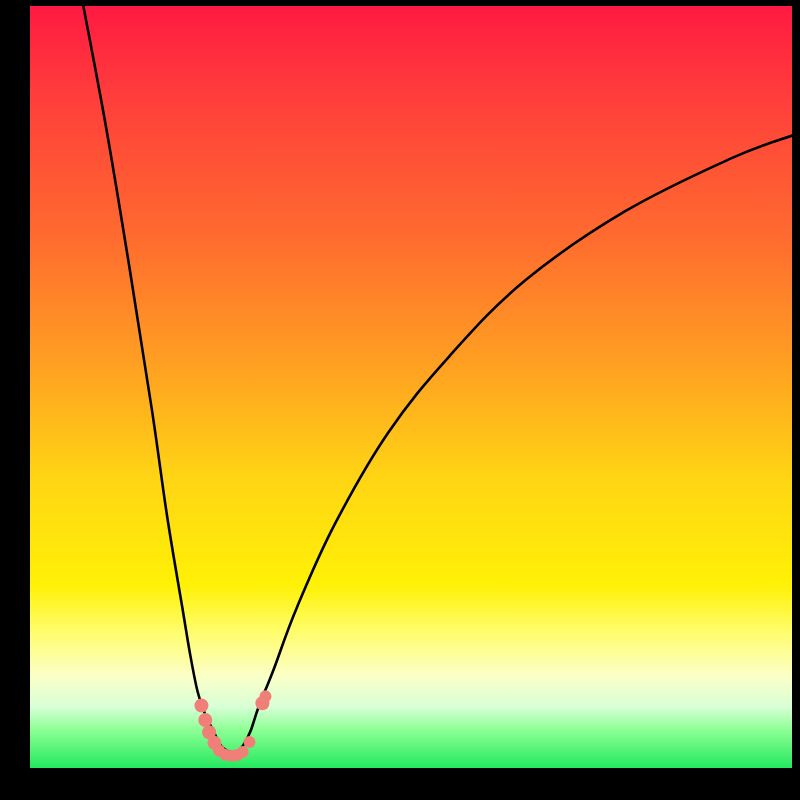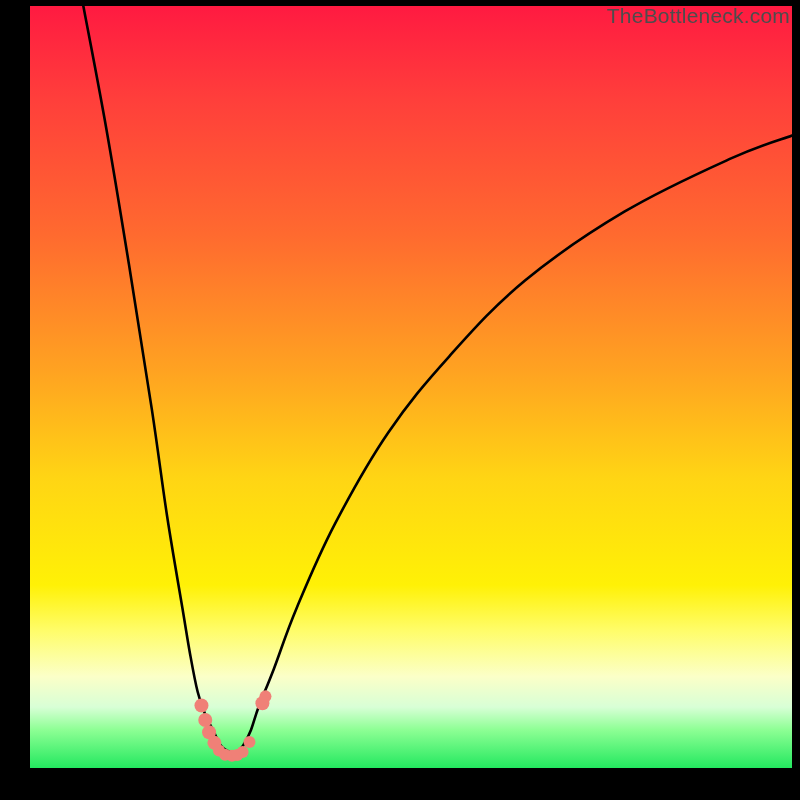--- a/index.html
+++ b/index.html
@@ -53,21 +53,20 @@
     left: 0;
     top: 0;
     width: 762px;
     height: 762px;
   }
 </style>
 </head>
 <body>
 
 <div class="frame">
-  <div class="watermark">TheBottleneck.com</div>
 
   <div class="plot">
     <svg class="curve" viewBox="0 0 762 762" preserveAspectRatio="none">
       <path fill="none" stroke="#000" stroke-width="2.6" stroke-linecap="round" d="M 53.34 0 C 57.454800000000006 21.945600000000013, 67.9704 75.28560000000007, 76.2 121.92000000000007 C 84.42960000000001 168.55440000000007, 90.8304 208.3308, 99.06 259.08 C 107.28960000000001 309.82919999999996, 115.062 358.59720000000004, 121.92 403.86 C 128.778 449.1228, 131.6736 474.87839999999994, 137.16 510.53999999999996 C 142.6464 546.2016, 148.2852 577.2912, 152.4 601.98 C 156.5148 626.6688, 157.27679999999998 632.6124000000001, 160.01999999999998 647.7 C 162.76319999999998 662.7876, 164.8968 674.8272, 167.64000000000001 685.8 C 170.38320000000002 696.7728, 172.51680000000002 701.8019999999999, 175.26000000000002 708.66 C 178.00320000000002 715.518, 180.1368 718.4136, 182.88 723.9 C 185.6232 729.3864, 187.7568 735.29952, 190.5 739.14 C 193.2432 742.98048, 195.3768 743.59008, 198.12 745.236 C 200.8632 746.88192, 204.3684 747.73536, 205.74 748.284"></path>
       <path fill="none" stroke="#000" stroke-width="2.6" stroke-linecap="round" d="M 201.93 749.808 C 202.6158 749.53368, 203.6826 750.20424, 205.74 748.284 C 207.7974 746.36376, 210.6168 743.52912, 213.36 739.14 C 216.10320000000002 734.7508799999999, 218.2368 730.758, 220.98 723.9 C 223.7232 717.0419999999999, 224.4852 712.0128, 228.6 701.04 C 232.7148 690.0672, 236.982 680.7708, 243.84 662.94 C 250.698 645.1092000000001, 255.72719999999998 628.0404000000001, 266.7 601.98 C 277.6728 575.9196, 288.3408 549.7067999999999, 304.8 518.16 C 321.2592 486.61319999999995, 337.566 456.8952, 358.14 426.71999999999997 C 378.714 396.54479999999995, 394.4112 377.952, 419.1 350.52 C 443.78880000000004 323.08799999999997, 463.7532 300.3804, 495.3 274.32 C 526.8468 248.2596, 557.3268 227.68560000000002, 594.36 205.74 C 631.3932 183.7944, 670.8648000000001 166.11599999999996, 701.0400000000001 152.39999999999998 C 731.2152000000001 138.684, 751.0272 133.65480000000005, 762 129.54000000000008"></path>
       <g>
           <circle cx="171.45000000000002" cy="699.516" r="7" fill="#f08077"></circle>
           <circle cx="175.26000000000002" cy="713.994" r="7" fill="#f08077"></circle>
           <circle cx="179.07" cy="726.186" r="7" fill="#f08077"></circle>
           <circle cx="184.404" cy="736.854" r="7" fill="#f08077"></circle>

